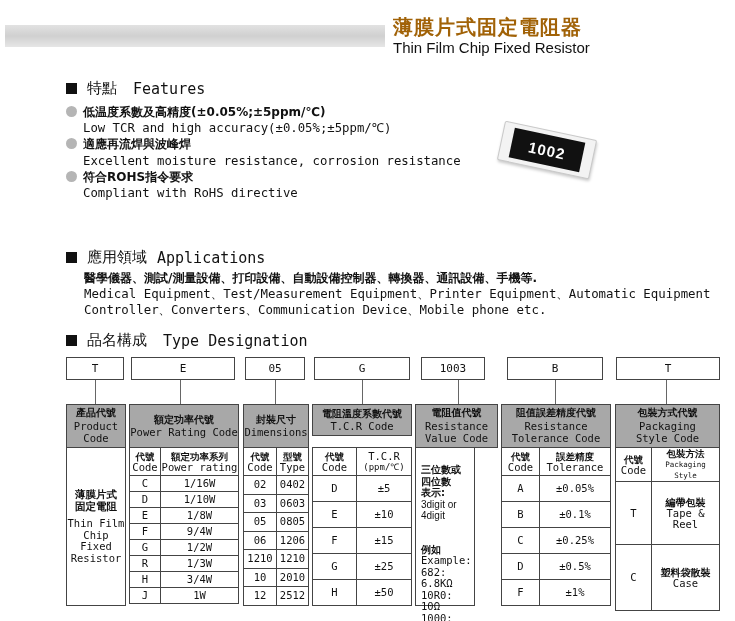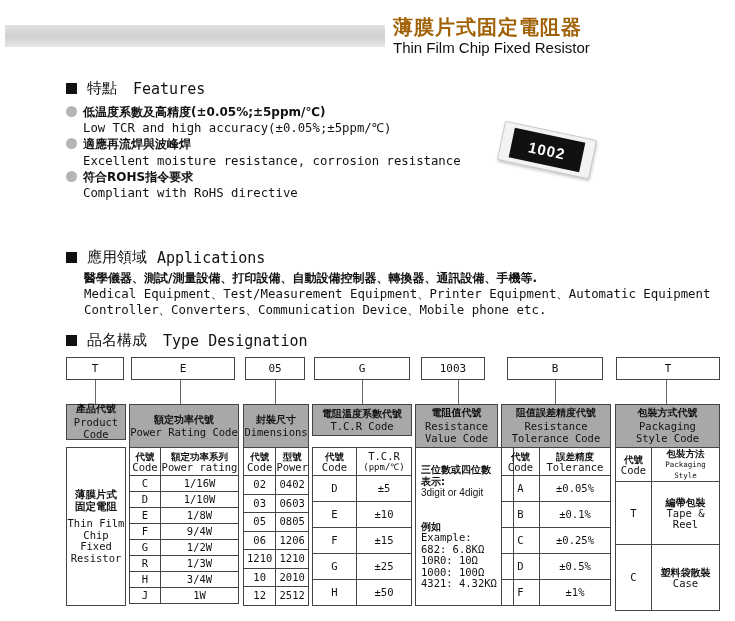--- a/index.html
+++ b/index.html
@@ -89,21 +89,21 @@
 <div class="abs box" style="left:616px;top:357px;width:104px;height:23px;">T</div>
 
 <div class="abs vline" style="left:95px;top:380px;height:24px;"></div>
 <div class="abs vline" style="left:180px;top:380px;height:24px;"></div>
 <div class="abs vline" style="left:275px;top:380px;height:24px;"></div>
 <div class="abs vline" style="left:362px;top:380px;height:24px;"></div>
 <div class="abs vline" style="left:458px;top:380px;height:24px;"></div>
 <div class="abs vline" style="left:555px;top:380px;height:24px;"></div>
 <div class="abs vline" style="left:666px;top:380px;height:24px;"></div>
 
-<div class="abs hdr" style="left:66px;top:404px;width:60px;height:36px;">
+<div class="abs hdr" style="left:66px;top:404px;width:60px;height:44px;">
   <span class="cn">產品代號</span>
   <span>Product</span>
   <span>Code</span>
 </div>
 <div class="abs hdr" style="left:129px;top:404px;width:110px;height:44px;">
   <span class="cn">額定功率代號</span>
   <span>Power Rating Code</span>
 </div>
 <div class="abs hdr" style="left:243px;top:404px;width:66px;height:44px;">
   <span class="cn">封裝尺寸</span>
@@ -186,21 +186,21 @@
 
 <table style="left:243px;top:447px;width:66px;">
   <tbody>
       <tr style="height:28px;">
     <td class="th" style="width:32px;">
           <div class="cn">代號</div>
           <div>Code</div>
         </td>
     <td class="th">
           <div class="cn">型號</div>
-          <div>Power</div>
+          <div>Type</div>
         </td>
   </tr>
   <tr style="height:18.5px;">
         <td>02</td>
         <td>0402</td>
       </tr>
   <tr style="height:18.5px;">
         <td>03</td>
         <td>0603</td>
       </tr>
@@ -255,21 +255,21 @@
         <td>G</td>
         <td>±25</td>
       </tr>
   <tr style="height:26px;">
         <td>H</td>
         <td>±50</td>
       </tr>
 </tbody>
   </table>
 
-<div class="panel" style="left:415px;top:447px;width:99px;height:159px;padding:16px 12px 0 5px;font-size:10.5px;line-height:11.5px;">
+<div class="panel" style="left:415px;top:447px;width:60px;height:159px;padding:16px 12px 0 5px;font-size:10.5px;line-height:11.5px;">
   <div class="bold" style="font-size:10px;">三位數或四位數</div>
   <div class="bold" style="font-size:10px;">表示:</div>
   <div style="font-family:'Liberation Sans',sans-serif;font-size:10px;margin-bottom:22px;">3digit or 4digit</div>
   <div class="bold" style="font-size:10px;">例如</div>
   <div>Example:</div>
   <div>682: 6.8KΩ</div>
   <div>10R0: 10Ω</div>
   <div>1000: 100Ω</div>
   <div>4321: 4.32KΩ</div>
 </div>

